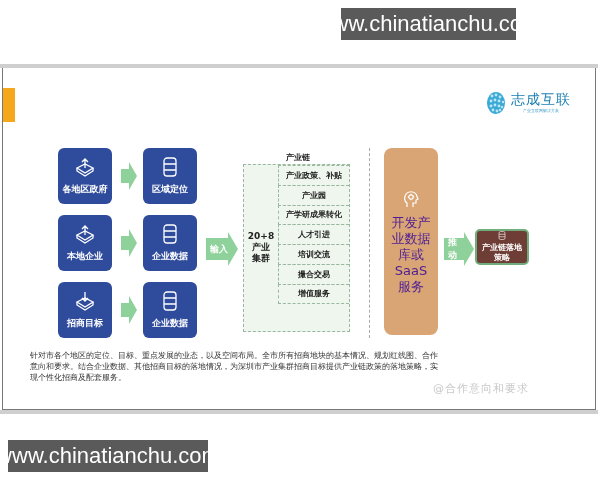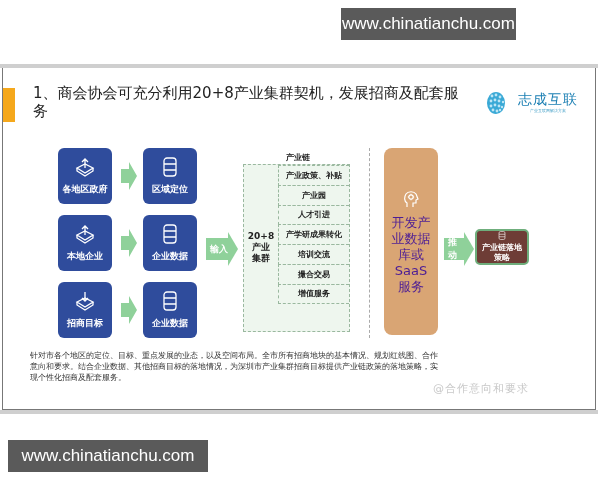--- a/index.html
+++ b/index.html
@@ -2,42 +2,42 @@
 <html><head>
   <meta charset="utf-8">
   <style>
     * { box-sizing: border-box; margin: 0; padding: 0; }
     html, body { width: 600px; height: 480px; background: #ffffff; overflow: hidden; }
     body { position: relative; font-family: "DejaVu Sans", "Liberation Sans", sans-serif; }
 
     .url-badge {
       position: absolute; background: #5a5a5a; color: #ffffff;
       font-family: "Liberation Sans", "DejaVu Sans", sans-serif;
-      font-size: 17px; display: flex; align-items: center; justify-content: center;
+      font-size: 22px; display: flex; align-items: center; justify-content: center;
     }
     .url-top { left: 341px; top: 8px; width: 175px; height: 32px; }
     .url-bottom { left: 8px; top: 440px; width: 200px; height: 32px; }
 
     .slide-frame {
       position: absolute; left: 0; top: 64px; width: 598px; height: 350px;
       border-top: 4px solid #cfcfcf; border-bottom: 4px solid #cfcfcf;
       background: #ffffff;
     }
     .slide {
       position: absolute; left: 2px; top: 0; width: 594px; height: 342px;
       border: 1px solid #777; border-top: none; background: #fff;
     }
     .accent-bar { position: absolute; left: 0; top: 20px; width: 12px; height: 34px; background: #f5a81c; }
     .title {
       position: absolute; left: 30px; top: 16px; width: 430px;
       font-size: 15px; line-height: 18px; color: #222;
     }
     .logo { position: absolute; left: 482px; top: 20px; width: 100px; height: 30px; display: flex; align-items: center; }
     .logo-globe { width: 22px; height: 26px; }
-    .logo-text-wrap { margin-left: 11px; display: flex; flex-direction: column; align-items: center; }
+    .logo-text-wrap { margin-left: 4px; display: flex; flex-direction: column; align-items: center; }
     .logo-text { font-size: 14px; color: #1b7fb3; letter-spacing: 1px; line-height: 15px; }
     .logo-sub { font-size: 4px; color: #4aa3c9; line-height: 6px; margin-top: 1px; }
 
     .blue-box {
       position: absolute; width: 54px; height: 56px; background: #2f4c9c;
       border-radius: 6px; color: #fff; display: flex; flex-direction: column;
       align-items: center; justify-content: center;
     }
     .blue-box svg { width: 22px; height: 20px; margin-bottom: 6px; }
     .blue-box .lbl { font-size: 9px; font-weight: bold; }
@@ -102,21 +102,20 @@
     }
   </style>
 </head>
 <body>
 
 <div class="url-badge url-top">www.chinatianchu.com</div>
 
 <div class="slide-frame">
   <div class="slide">
     <div class="accent-bar"></div>
-    <div class="title">1、商会协会可充分利用20+8产业集群契机，发展招商及配套服务</div>
 
     <div class="logo">
       <svg class="logo-globe" viewBox="0 0 22 26">
         <ellipse cx="11" cy="13" rx="9" ry="11" fill="#3aa9d6"></ellipse>
         <g fill="#bfe6f5">
           <circle cx="7" cy="6" r="1.4"></circle>
             <circle cx="11" cy="5" r="1.4"></circle>
             <circle cx="15" cy="7" r="1.4"></circle>
           <circle cx="6" cy="11" r="1.4"></circle>
             <circle cx="10" cy="10" r="1.4"></circle>
@@ -201,22 +200,22 @@
     <div class="chain-title">产业链</div>
     <div class="cluster-outer">
       <div class="cluster-label">
         <div>20+8</div>
         <div>产业</div>
         <div>集群</div>
       </div>
       <div class="chain-items">
         <div class="chain-item">产业政策、补贴</div>
         <div class="chain-item">产业园</div>
+        <div class="chain-item">产学研成果转化</div>
         <div class="chain-item">人才引进</div>
-        <div class="chain-item">产学研成果转化</div>
         <div class="chain-item">培训交流</div>
         <div class="chain-item">撮合交易</div>
         <div class="chain-item">增值服务</div>
       </div>
     </div>
 
     <div class="divider"></div>
 
     <div class="saas-box">
       <svg viewBox="0 0 20 20" fill="none" stroke="#fff" stroke-width="1.2">

